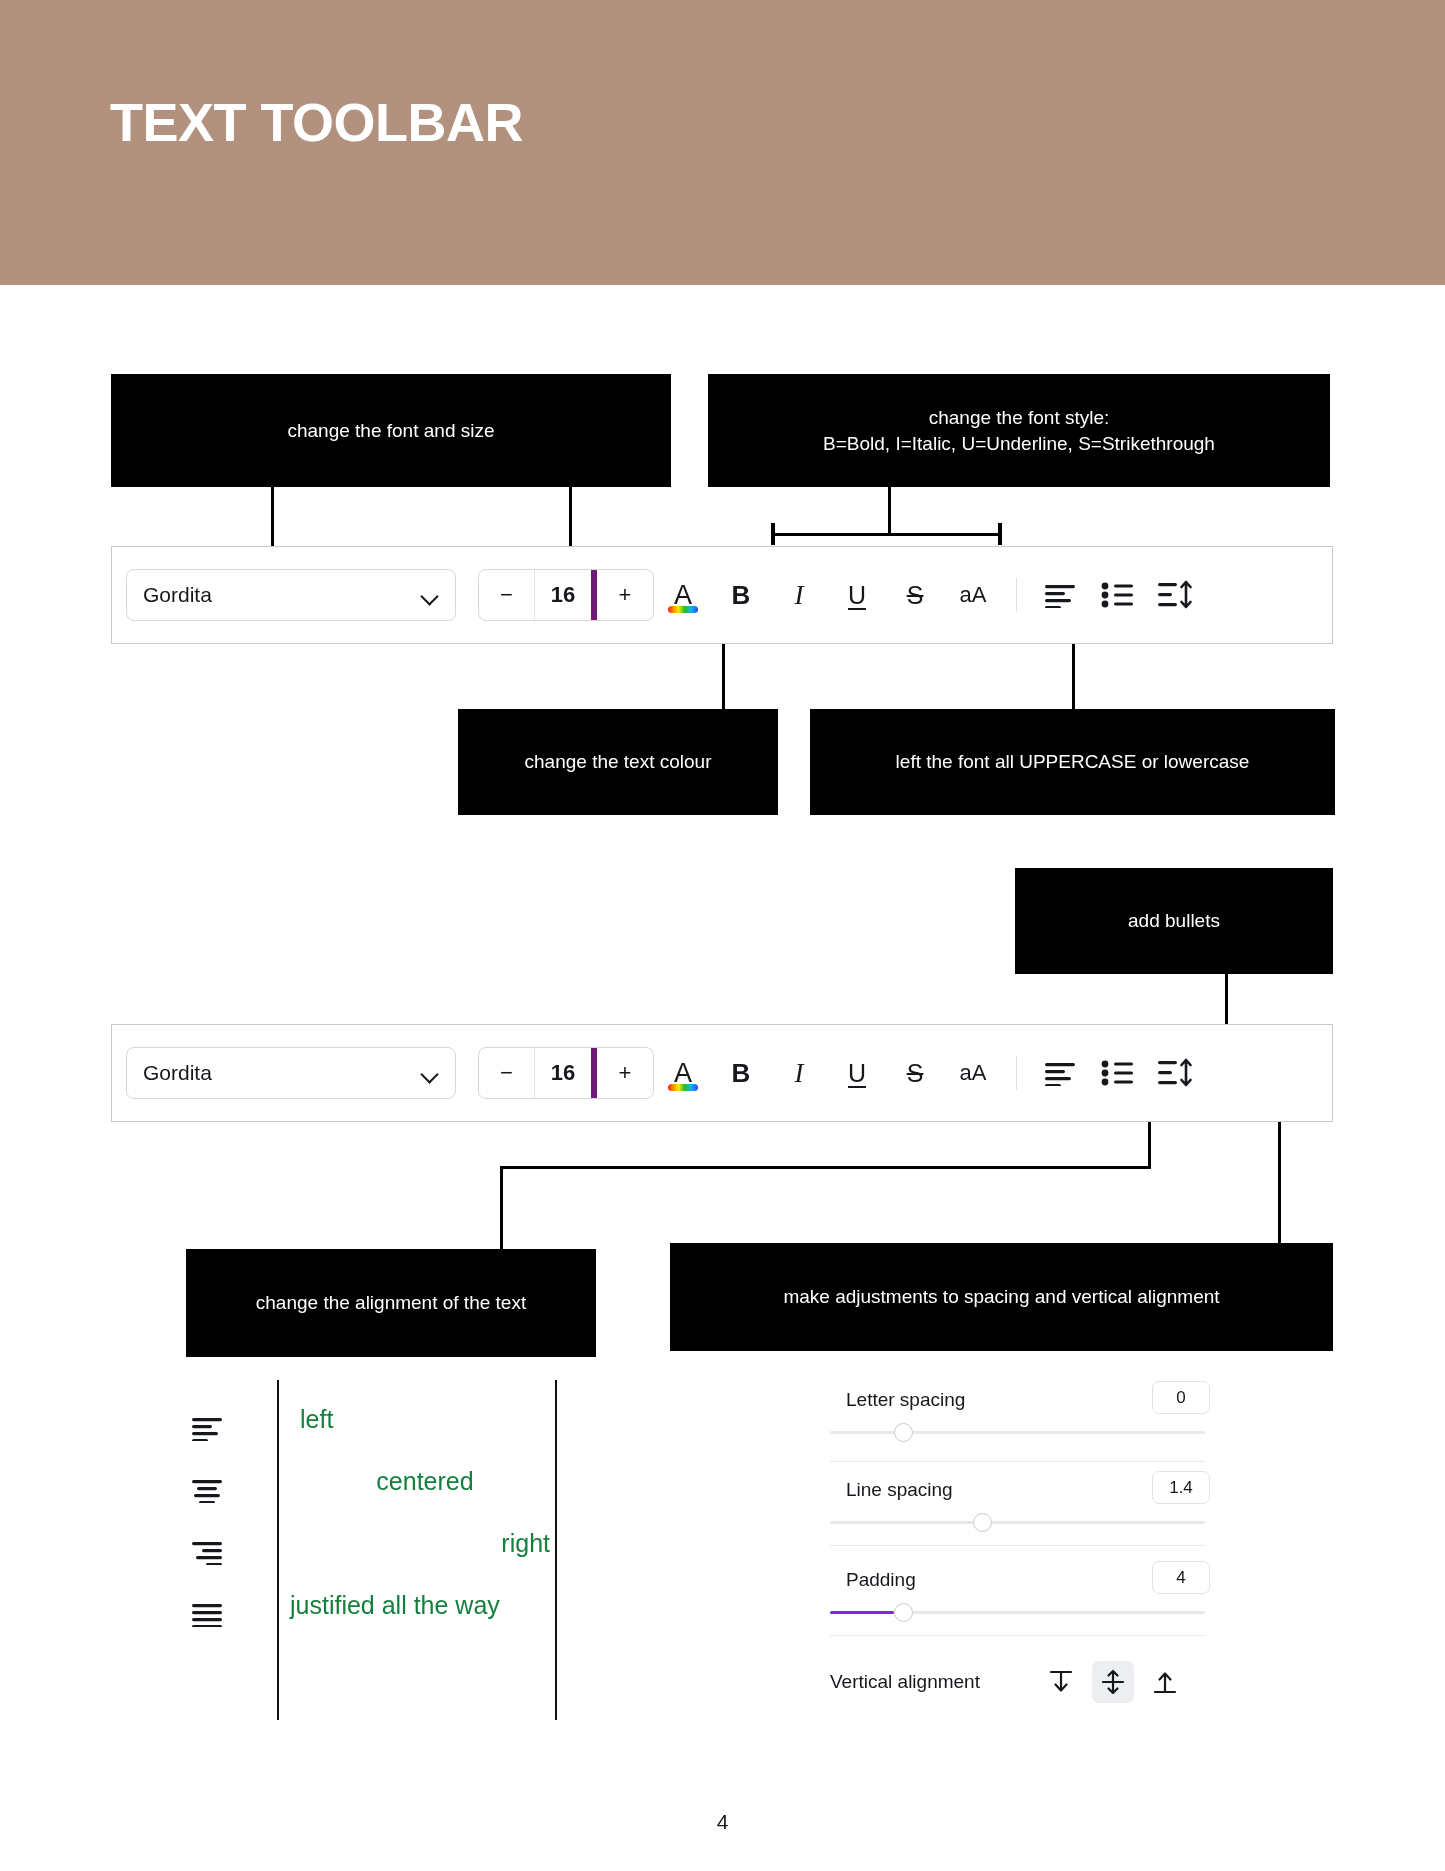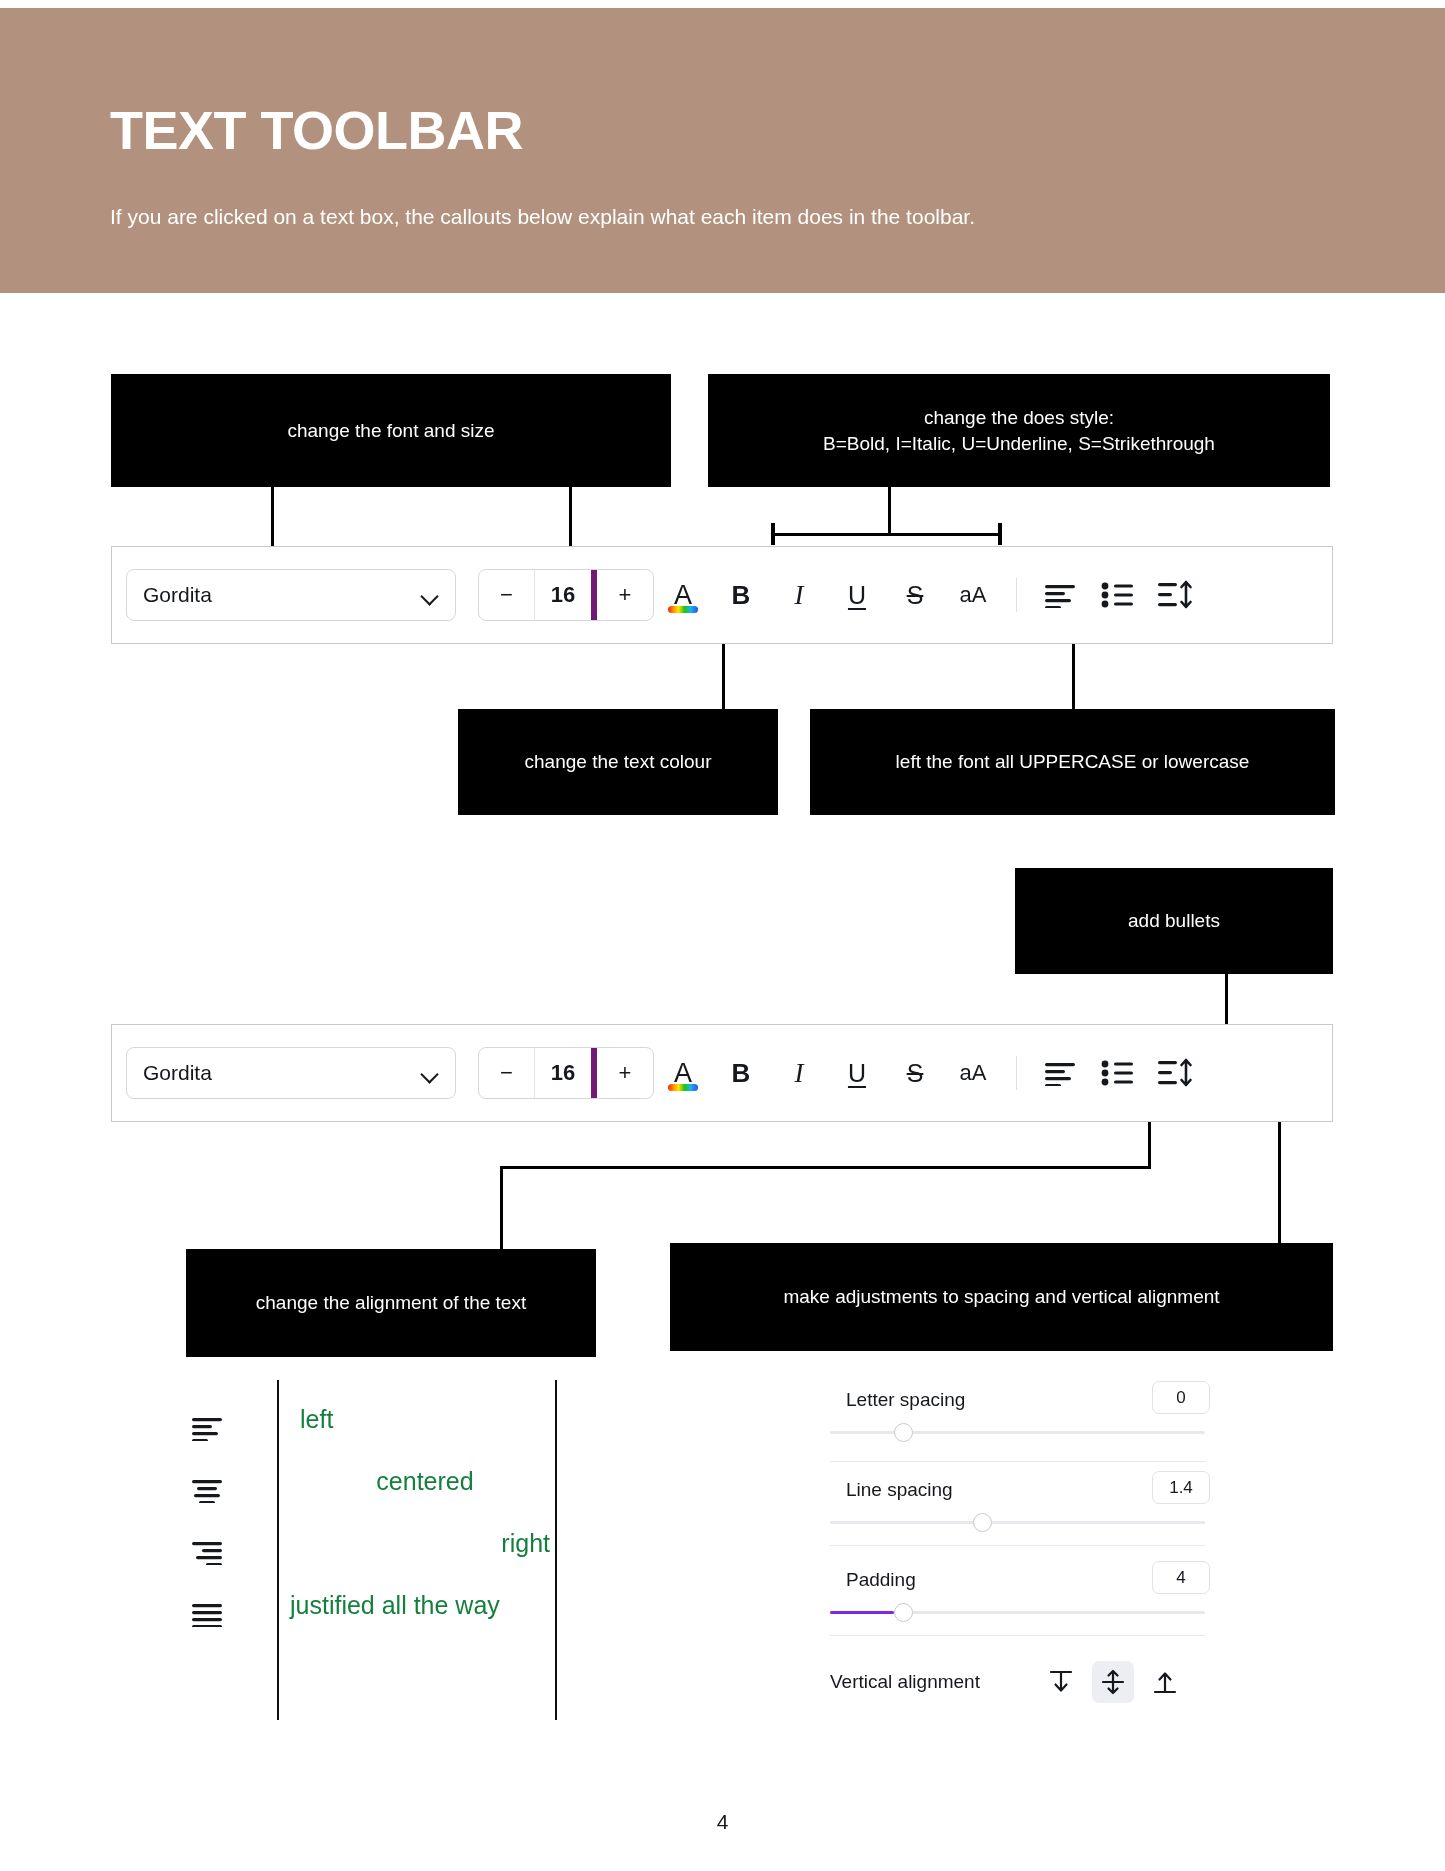--- a/index.html
+++ b/index.html
@@ -7,21 +7,21 @@
   body {
     width:1445px; height:1871px;
     background:#ffffff;
     font-family:"Liberation Sans", sans-serif;
     position:relative;
     overflow:hidden;
   }
 
   
   .header {
-    position:absolute; left:0; top:8px; width:1445px; height:285px;
+    position:absolute; left:0; top:0; width:1445px; height:285px;
     background:#b2927e;
   }
   .header-title {
     position:absolute; left:110px; top:95px;
     font-size:54px; font-weight:800; color:#ffffff;
     letter-spacing:-0.5px; line-height:1;
   }
   .header-sub {
     position:absolute; left:110px; top:197px;
     font-size:21px; color:#ffffff; font-weight:400;
@@ -141,31 +141,30 @@
   .page-num {
     position:absolute; left:0; top:1810px; width:1445px;
     text-align:center; font-size:21px; color:#15181d;
   }
 </style>
 </head>
 <body>
 
 <div class="header">
   <div class="header-title">TEXT TOOLBAR</div>
-  <div class="header-sub">If you are clicked on a text box, the callouts below explain what each item does in the toolbar.</div>
 </div>
 
 <div class="callout" style="left:111px; top:374px; width:560px; height:113px;">
   <span>change the font and size</span>
 </div>
 <div class="vline" style="left:271px; top:487px; height:60px;"></div>
 <div class="vline" style="left:569px; top:487px; height:60px;"></div>
 
 <div class="callout" style="left:708px; top:374px; width:622px; height:113px; flex-direction:column;">
-  <span>change the does style:</span>
+  <span>change the font style:</span>
   <span>B=Bold, I=Italic, U=Underline, S=Strikethrough</span>
 </div>
 <div class="vline" style="left:888px; top:487px; height:48px;"></div>
 <div class="hline" style="left:772px; top:533px; width:230px;"></div>
 <div class="cap" style="left:771px; top:523px;"></div>
 <div class="cap" style="left:998px; top:523px;"></div>
 
 <div class="toolbar" style="left:111px; top:546px; width:1222px; height:98px;">
   <div class="font-select">
     <span>Gordita</span>

